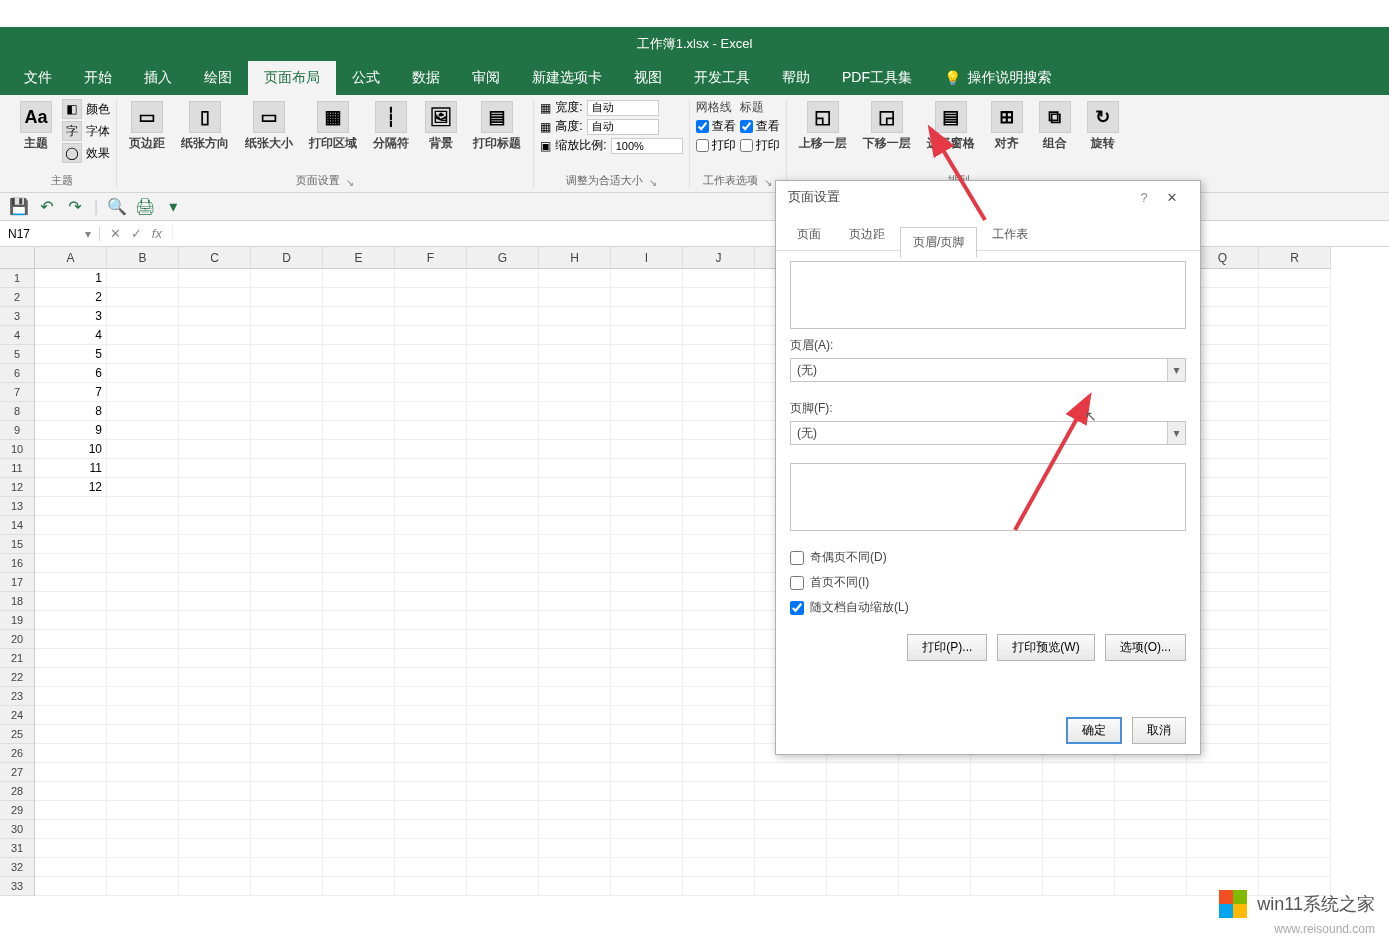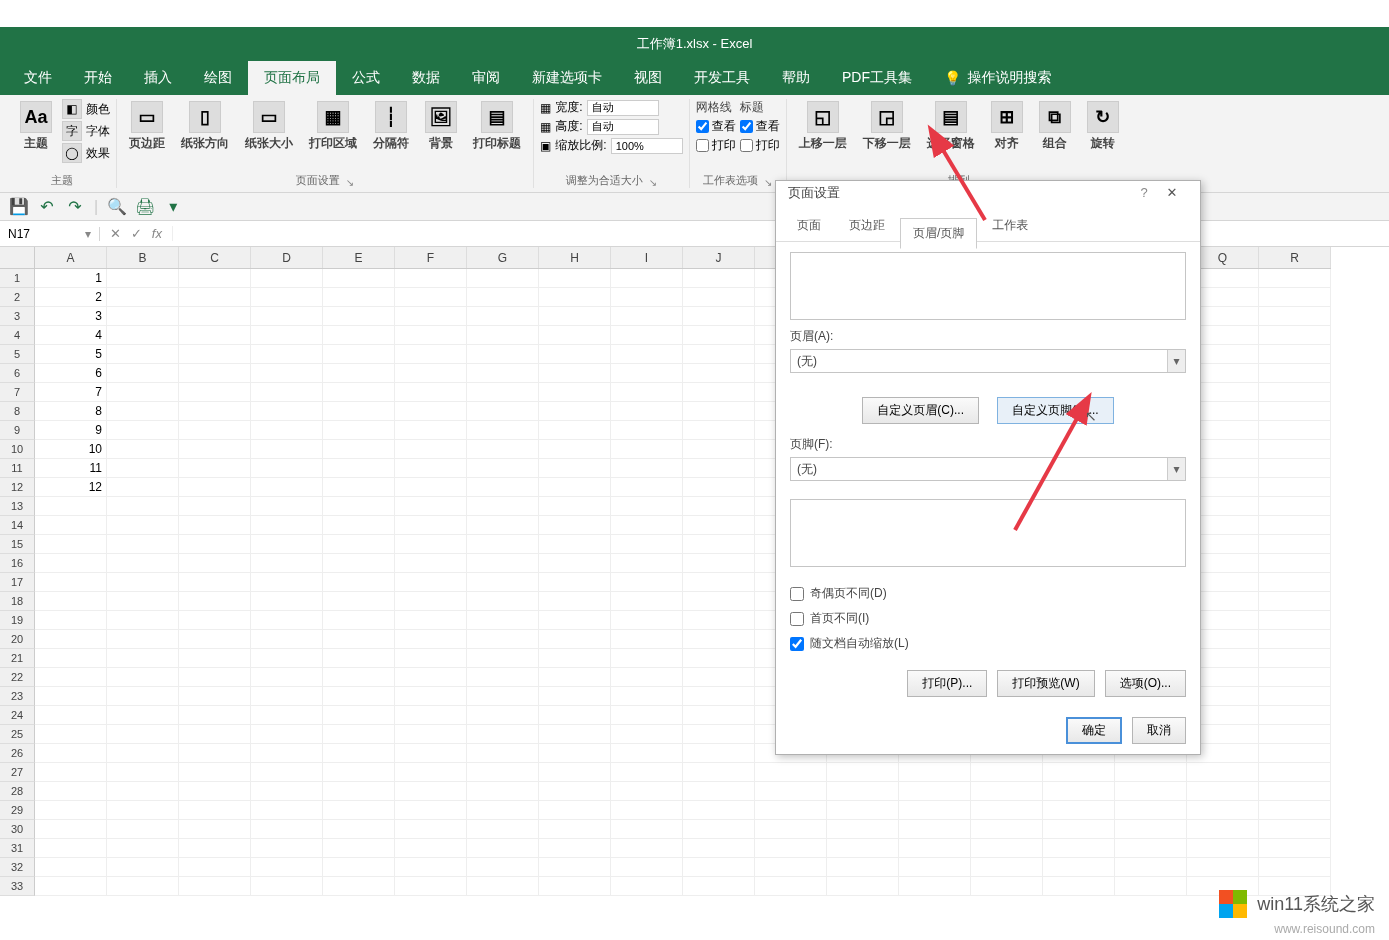--- a/index.html
+++ b/index.html
@@ -1016,24 +1016,20 @@
   </div>
   <div class="dialog-body">
     <div class="preview-box"></div>
     <div class="field-group">
       <span>页眉(A):</span>
       <div class="combo">
         <div class="combo-val">(无)</div>
         <div class="combo-btn">▾</div>
       </div>
     </div>
-    <div class="btn-row">
-      <button class="btn">自定义页眉(C)...</button>
-      <button class="btn highlight">自定义页脚(U)...</button>
-    </div>
     <div class="field-group">
       <span>页脚(F):</span>
       <div class="combo">
         <div class="combo-val">(无)</div>
         <div class="combo-btn">▾</div>
       </div>
     </div>
     <div class="preview-box"></div>
     <div class="checks">
       <label class="chk">

